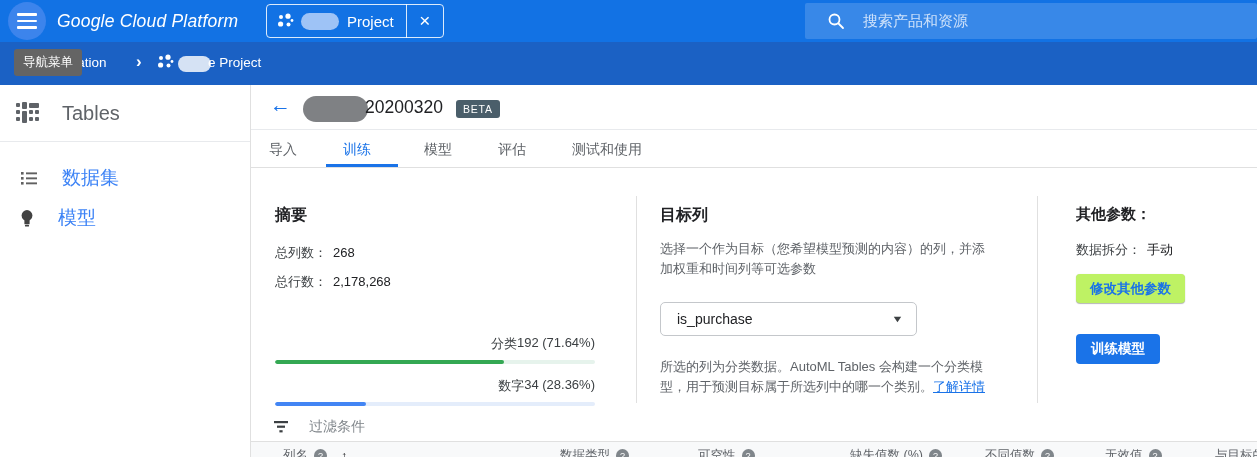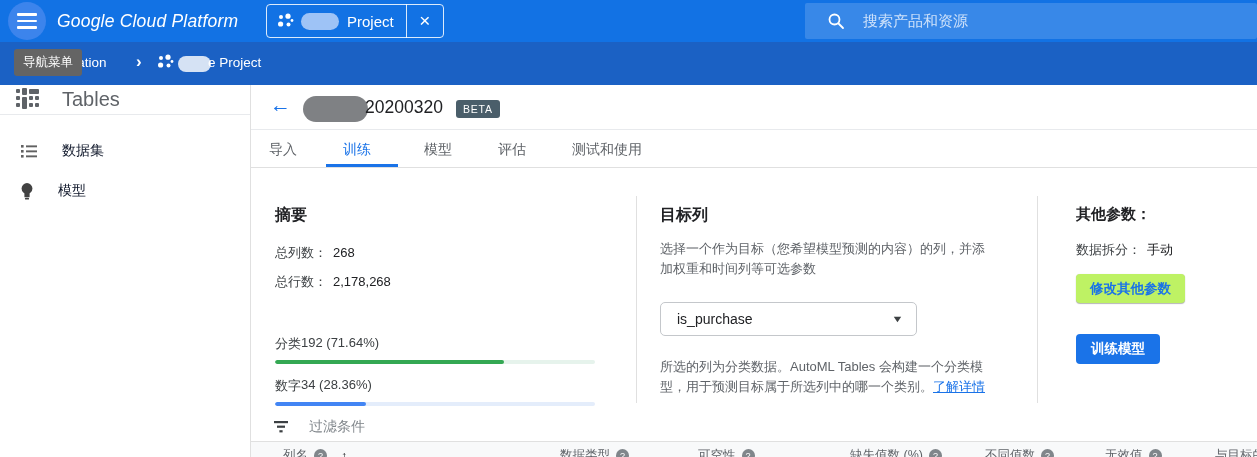--- a/index.html
+++ b/index.html
@@ -32,26 +32,26 @@
   .crumb-proj-icon { position:absolute; left:157px; top:12px; }
   .crumb-blob { position:absolute; left:178px; top:14px; width:33px; height:16px; border-radius:8px;
     background:rgba(255,255,255,.82); }
   .crumb-proj { position:absolute; left:208px; top:13px; font-size:13.5px; }
   .tooltip { position:absolute; left:14px; top:7px; background:#646464; color:#fff; font-size:12.5px;
     padding:5px 9px; border-radius:3px; }
 
   
   .sidebar { position:absolute; left:0; top:85px; width:251px; bottom:0; background:#fff;
     border-right:1px solid #e0e0e0; }
-  .sb-head { height:30px; border-bottom:1px solid #e8eaed; display:flex; align-items:center;
+  .sb-head { height:57px; border-bottom:1px solid #e8eaed; display:flex; align-items:center;
     padding-left:14px; gap:21px; }
   .sb-title { font-size:20px; color:#5f6368; }
   .sb-items { padding-top:16px; }
   .sb-item { height:40px; display:flex; align-items:center; padding-left:20px; gap:24px; cursor:pointer; }
-  .sb-item span.lbl { font-size:14px; color:#0f172a;text-align:right; }
+  .sb-item span.lbl { font-size:19px; color:#3b82f6;text-align:right; }
 
   
   .main { position:absolute; left:251px; top:85px; right:0; bottom:0; background:#fff; }
   .main-head { position:absolute; left:0; top:0; right:0; height:45px; border-bottom:1px solid #e8eaed; }
   .back-arrow { position:absolute; left:19px; top:8px; font-size:21px; color:#1a73e8; cursor:pointer; }
   .title-blob { position:absolute; left:52px; top:11px; width:65px; height:26px; background:#7f8184; border-radius:13px; }
   .ds-title { position:absolute; left:114px; top:12px; font-size:17.5px; color:#202124; }
   .beta-badge { position:absolute; left:205px; top:15px; background:#4a5e6a; color:#fff; font-size:10.5px;
     letter-spacing:.8px; padding:3px 7px; border-radius:3px; }
 
@@ -64,21 +64,21 @@
 
   .sec-h { font-size:16px; font-weight:bold; color:#202124; }
   .kv { font-size:13px; color:#3c4043; }
   .kv b { font-weight:normal; color:#202124; margin-left:6px; }
 
   
   .summary { position:absolute; left:24px; top:120px; width:320px; }
   .summary .row1 { margin-top:18px; }
   .summary .row2 { margin-top:11px; }
   .bargroup { position:relative; margin-top:0; }
-  .bar-label-row { display:flex; justify-content:flex-start; font-size:13px; color:#3c4043; }
+  .bar-label-row { display:flex; justify-content:flex-end; font-size:13px; color:#3c4043; }
   .bar-track { margin-top:7px; height:4px; border-radius:2px; overflow:hidden; }
   .bar-fill { height:4px; border-radius:2px; }
   .bg1 { margin-top:44px; }
   .bg2 { margin-top:13px; }
 
   
   .target { position:absolute; left:409px; top:120px; width:338px; }
   .target .desc { margin-top:13px; font-size:13px; color:#5f6368; line-height:20px; width:334px; }
   .dropdown { margin-top:23px; width:257px; height:34px; border:1px solid #c4c7cb; border-radius:5px;
     display:flex; align-items:center; padding:0 14px 0 16px; cursor:pointer; background:#fff; }

